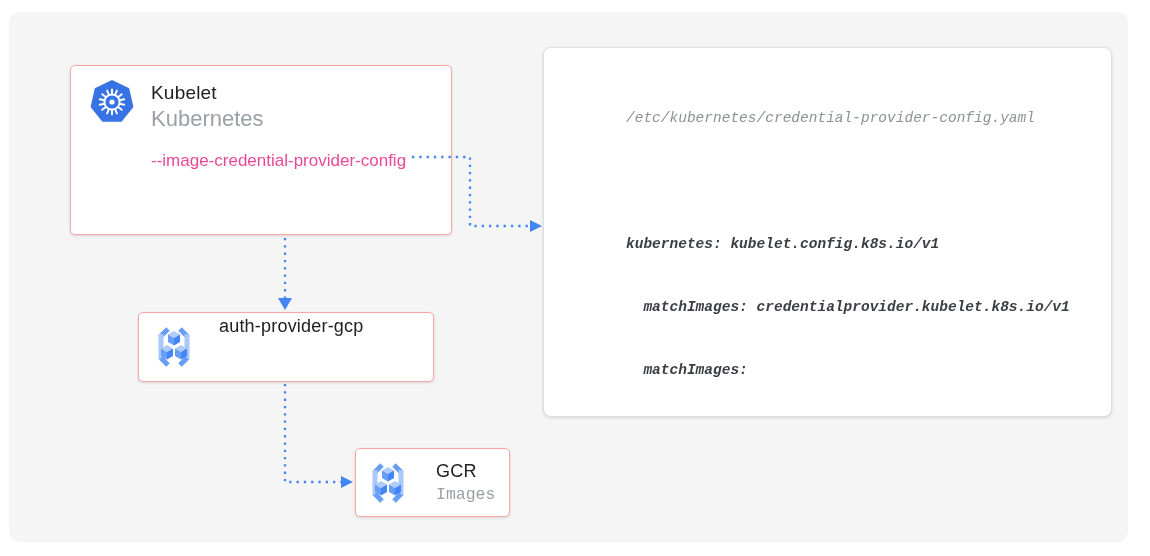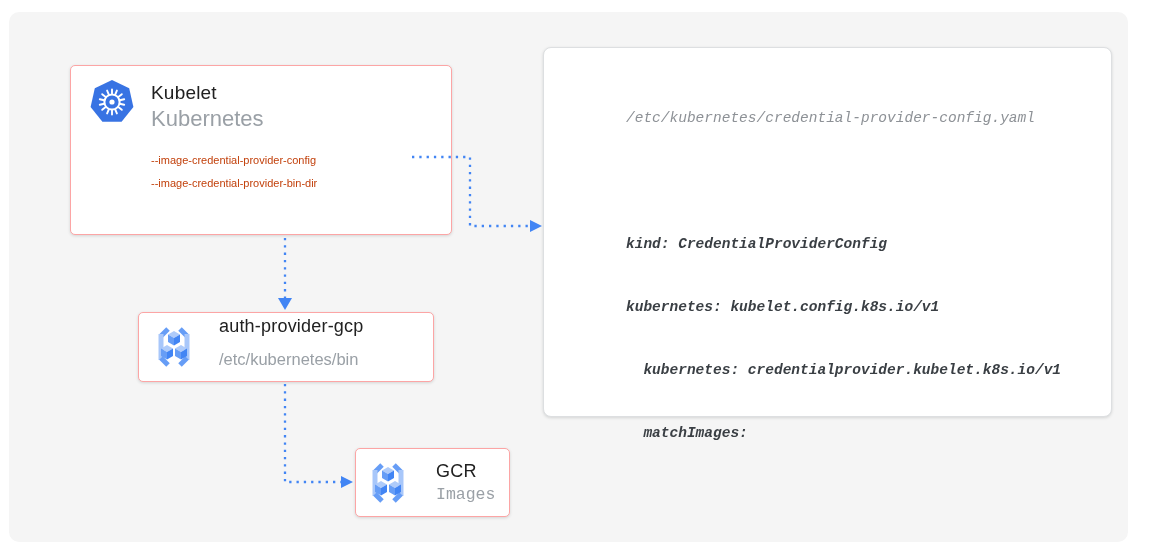--- a/index.html
+++ b/index.html
@@ -14,21 +14,21 @@
   .kubelet-card .icon-box{left:19px;top:15px;}
   .auth-card .icon-box{left:13px;top:12px;}
   .gcr-card .icon-box{left:10px;top:12px;}
   .card-title{position:absolute;left:80px;color:#212121;font-size:19px;letter-spacing:.2px;white-space:nowrap;}
   .card-sub{position:absolute;left:80px;color:#9AA0A6;font-size:22px;white-space:nowrap;}
   .kubelet-card .card-title{top:80px;}
   .kubelet-card .card-sub{top:104px;}
   .kubelet-card .icon-box{top:14px;}
   .kubelet-card .card-title{left:80px;top:16px;}
   .kubelet-card .card-sub{left:80px;top:40px;}
-  .flags{position:absolute;left:80px;top:83px;color:#c2410c;font-size:11px;line-height:23px;white-space:nowrap;}
+  .flags{position:absolute;left:80px;top:83px;color:#ec4899;font-size:17px;line-height:23px;white-space:nowrap;}
   .auth-card .card-title{left:80px;top:3px;font-size:18px;}
   .auth-card .card-sub{left:80px;top:37px;font-size:16.5px;}
   .gcr-card .card-title{left:80px;top:12px;font-size:18px;}
   .gcr-card .card-sub{left:80px;top:36px;font-size:16.5px;font-family:Liberation Mono, monospace;}
   .code-wrap{position:absolute;left:82px;top:18px;font-family:"Liberation Mono","DejaVu Sans Mono",monospace;font-style:italic;font-size:14.5px;line-height:21px;white-space:pre;}
   .code-filename{color:#8D9196;font-weight:normal;}
   .code-blank{height:21px;}
   .code-line{color:#3A3F44;font-weight:bold;}
   svg.connectors{position:absolute;left:0;top:0;pointer-events:none;}
   .dotted{stroke:#4285F4;stroke-width:2.3;fill:none;stroke-dasharray:2.3 5;}
@@ -53,21 +53,20 @@
         <line x1="26.9" y1="10.6" x2="17.1" y2="33.4"></line>
       </g>
       <circle cx="22" cy="22" r="7.6" fill="#3873E3" stroke="#ffffff" stroke-width="2"></circle>
       <circle cx="22" cy="22" r="2.6" fill="#ffffff"></circle>
     </svg>
   </div>
   <div class="card-title">Kubelet</div>
   <div class="card-sub">Kubernetes</div>
   <div class="flags">
     <div>--image-credential-provider-config</div>
-    <div>--image-credential-provider-bin-dir</div>
   </div>
 </div>
 
 <div class="card auth-card">
   <div class="icon-box">
     <svg width="44" height="44" viewBox="0 0 44 44">
       <g stroke-width="5" fill="none" stroke-linecap="butt">
         <path d="M16,4 L9,11" stroke="#669DF6"></path>
         <path d="M9,9 L9,35" stroke="#A8C7FA"></path>
         <path d="M9,33 L16,40" stroke="#669DF6"></path>
@@ -88,21 +87,20 @@
         </g>
         <g transform="translate(29,27.5)">
           <polygon points="0,-7.5 6,-4 0,-0.5 -6,-4" fill="#AECBFA"></polygon>
           <polygon points="-6,-4 0,-0.5 0,7 -6,3.5" fill="#669DF6"></polygon>
           <polygon points="0,-0.5 6,-4 6,3.5 0,7" fill="#4285F4"></polygon>
         </g>
       </g>
     </svg>
   </div>
   <div class="card-title">auth-provider-gcp</div>
-  <div class="card-sub">/etc/kubernetes/bin</div>
 </div>
 
 <div class="card gcr-card">
   <div class="icon-box">
     <svg width="44" height="44" viewBox="0 0 44 44">
       <g stroke-width="5" fill="none" stroke-linecap="butt">
         <path d="M16,4 L9,11" stroke="#669DF6"></path>
         <path d="M9,9 L9,35" stroke="#A8C7FA"></path>
         <path d="M9,33 L16,40" stroke="#669DF6"></path>
         <path d="M28,4 L35,11" stroke="#669DF6"></path>
@@ -129,23 +127,22 @@
     </svg>
   </div>
   <div class="card-title">GCR</div>
   <div class="card-sub">Images</div>
 </div>
 
 <div class="card code-card">
   <div class="code-wrap">
     <div class="code-filename">/etc/kubernetes/credential-provider-config.yaml</div>
     <div class="code-blank"></div>
-    <div class="code-line">kind: CredentialProviderConfig</div>
     <div class="code-line">kubernetes: kubelet.config.k8s.io/v1</div>
-    <div class="code-line">  kubernetes: credentialprovider.kubelet.k8s.io/v1</div>
+    <div class="code-line">  matchImages: credentialprovider.kubelet.k8s.io/v1</div>
     <div class="code-line">  matchImages:</div>
     
     
     
     
     
     
     
     
   </div>

